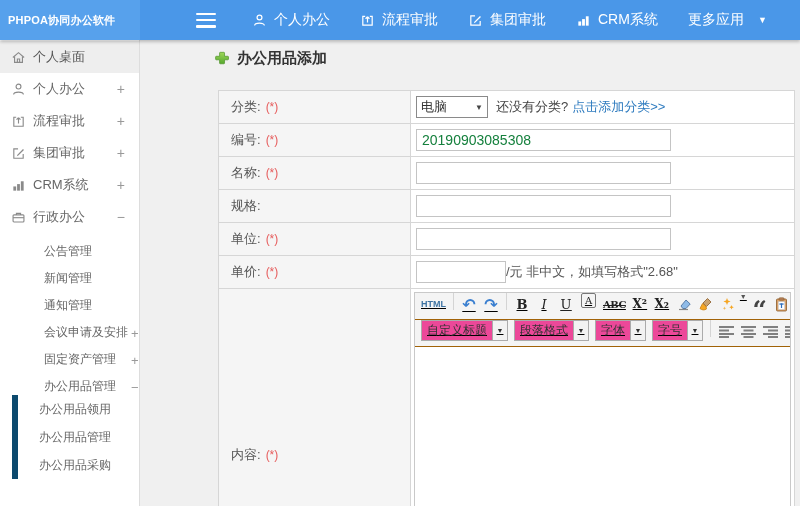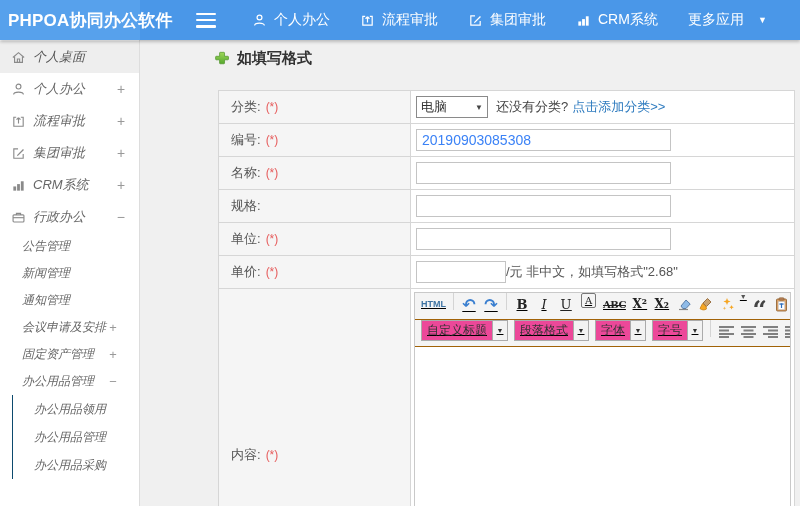--- a/index.html
+++ b/index.html
@@ -4,53 +4,53 @@
 <style>
   * { margin:0; padding:0; box-sizing:border-box; }
   html,body { width:800px; height:506px; overflow:hidden; }
   body { font-family:"Liberation Sans","DejaVu Sans",sans-serif; background:#f0f0f0; }
   #page { position:relative; width:800px; height:506px; overflow:hidden; background:#f0f0f0; }
 
   
   .header { position:absolute; top:0; left:0; width:800px; height:40px; background:#4a97e8;
             display:flex; align-items:center; z-index:5; box-shadow:0 2px 3px rgba(0,0,0,.22); }
   .logo-block { width:140px; height:40px; background:#57a1ec; display:flex; align-items:center; padding-left:8px; flex:none; }
-  .logo-text { color:#fff; font-size:17px; font-weight:bold; letter-spacing:.2px; white-space:nowrap; }
+  .logo-text { color:#fff; font-size:11px; font-weight:bold; letter-spacing:.2px; white-space:nowrap; }
   .hamburger { margin-left:56px; width:20px; height:15px; display:flex; flex-direction:column; justify-content:space-between; cursor:pointer; flex:none; }
   .hamburger i { display:block; height:2.6px; background:#fff; border-radius:1px; }
   .topnav { display:flex; align-items:center; margin-left:36px; gap:30px; }
   .topnav-item { display:flex; align-items:center; color:#fff; font-size:14px; cursor:pointer; white-space:nowrap; }
   .topnav-item svg { margin-right:7px; }
   .nav-caret { color:#fff; font-size:9px; margin-left:14px; }
 
   
   .sidebar { position:absolute; top:40px; left:0; bottom:0; width:140px; background:#fff;
-             border-right:1px solid #ddd; padding-top:1px;font-style:italic; }
+             border-right:1px solid #ddd; padding-top:1px; }
   .sb-item { display:flex; align-items:center; height:32px; padding:0 14px 0 10px; color:#666; font-size:13px; cursor:pointer; }
   .sb-item.active { background:#eeeeee; color:#555; }
   .sb-ico { width:16px; height:16px; margin-right:7px; flex:none; display:flex; align-items:center; justify-content:center; }
   .sb-expand { margin-left:auto; color:#999; font-size:14px; font-weight:400; }
-  .sb-sub { display:flex; align-items:center; height:27px; padding-left:22px; color:#666; font-size:12px; cursor:pointer; }
+  .sb-sub { display:flex; align-items:flex-end; height:27px; color:#666; font-size:12px; cursor:pointer;margin-left:44px; }
   .sb-sub .sb-sublabel { min-width:84px; }
   .sb-sub .sb-expand2 { color:#999; font-size:13px; margin-left:3px; }
-  .sb-nest-group { margin-left:12px; border-left:1px solid #0c4a6e; }
+  .sb-nest-group { margin-left:12px; border-left:6px solid #0c4a6e; }
   .sb-nest { display:flex; align-items:center; height:28px; padding-left:21px; color:#666; font-size:12px; cursor:pointer; }
 
   
   .page-title { position:absolute; left:215px; top:49px; display:flex; align-items:center; gap:7px; }
   .page-title-text { font-size:15px; font-weight:bold; color:#333; }
 
   .form-table { position:absolute; left:218px; top:90px; width:577px; border:1px solid #d6d6d6; border-bottom:none; background:#fff; }
   .f-row { display:flex; border-bottom:1px solid #d6d6d6; height:33px; }
   .f-row.tall { height:332px; border-bottom:none; }
   .f-label { width:192px; flex:none; background:#f5f5f5; border-right:1px solid #d6d6d6;
              display:flex; align-items:center; padding-left:12px; font-size:13px; color:#555; }
   .f-star { color:#e65c5c; margin-left:5px; font-size:12px; }
   .f-value { flex:1; background:#fff; display:flex; align-items:center; padding-left:5px; overflow:hidden; }
-  .txt { height:22px; width:255px; border:1px solid #c4c4c4; background:#fff; padding:0 5px; font-size:14px; color:#3b82f6; font-family:"Liberation Sans",sans-serif; }
+  .txt { height:22px; width:255px; border:1px solid #c4c4c4; background:#fff; padding:0 5px; font-size:14px; color:#15803d; font-family:"Liberation Sans",sans-serif; }
   .txt.small { width:90px; }
   .form-select { height:22px; width:72px; border:1px solid #8a8a8a; background:#fff; display:flex; align-items:center;
                  padding:0 4px; font-size:13px; color:#333; cursor:pointer; position:relative; }
   .sel-caret { margin-left:auto; font-size:8px; color:#444; }
   .hint-text { font-size:13px; color:#444; margin-left:8px; white-space:nowrap; }
   .add-link { font-size:13px; color:#2e7bbf; text-decoration:none; margin-left:4px; cursor:pointer; white-space:nowrap; }
   .price-note { font-size:13px; color:#555; white-space:nowrap; }
 
   
   .f-value.editor-cell { padding:3px; align-items:stretch; }
@@ -228,21 +228,21 @@
   <div class="page-title">
     <svg width="15" height="15" viewBox="0 0 16 16">
       <defs>
           <linearGradient id="gplus" x1="0" y1="0" x2="0" y2="1">
             <stop offset="0" stop-color="#9ed75a"></stop>
             <stop offset="1" stop-color="#55a82d"></stop>
           </linearGradient>
         </defs>
       <path d="M6 1.5h4a.8.8 0 0 1 .8.8V6h3.7a.8.8 0 0 1 .8.8v2.4a.8.8 0 0 1-.8.8H10.8v3.7a.8.8 0 0 1-.8.8H6a.8.8 0 0 1-.8-.8V10H1.5a.8.8 0 0 1-.8-.8V6.8A.8.8 0 0 1 1.5 6h3.7V2.3a.8.8 0 0 1 .8-.8z" transform="scale(0.94)" fill="url(#gplus)" stroke="#4e9329" stroke-width="0.8"></path>
     </svg>
-    <span class="page-title-text">如填写格式</span>
+    <span class="page-title-text">办公用品添加</span>
   </div>
 
   <div class="form-table">
 
     <div class="f-row">
       <div class="f-label">
         <span>分类:</span>
         <span class="f-star">(*)</span>
       </div>
       <div class="f-value">

